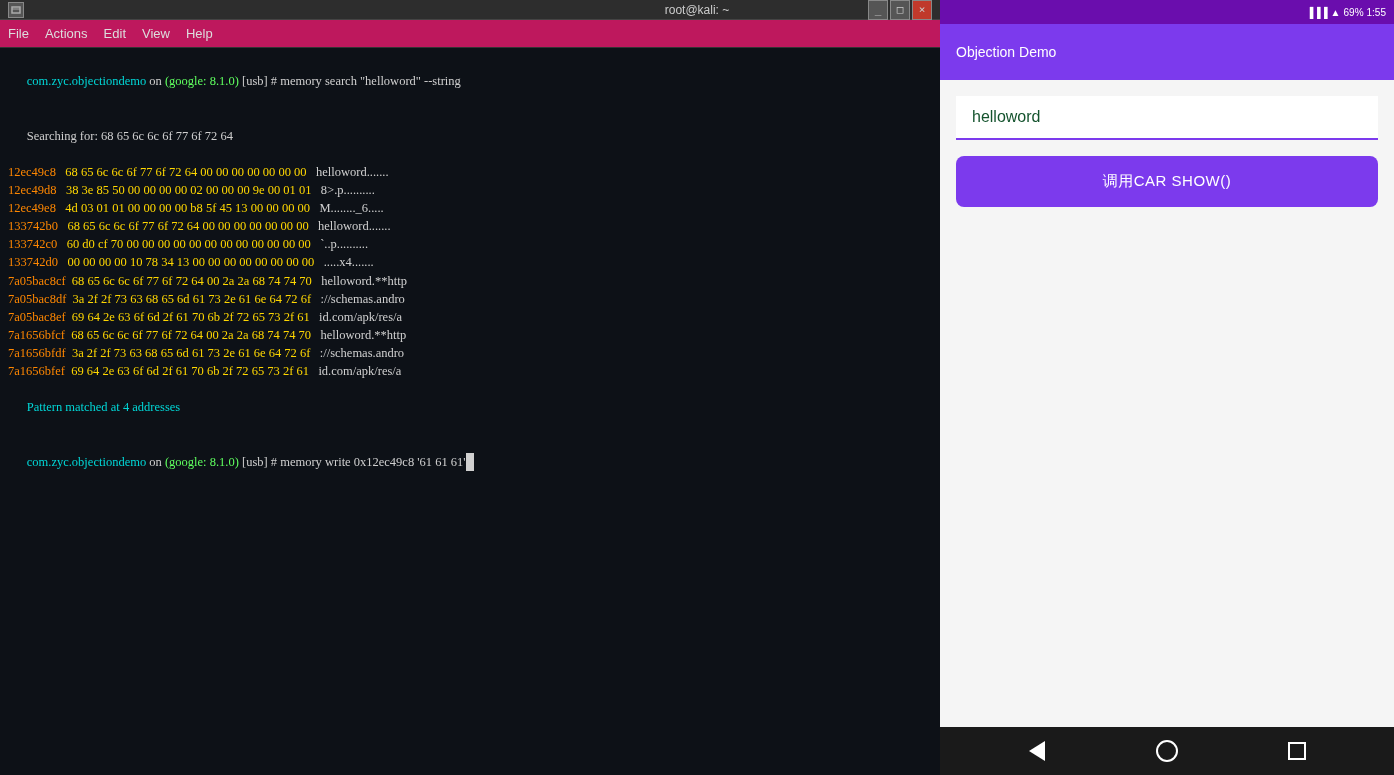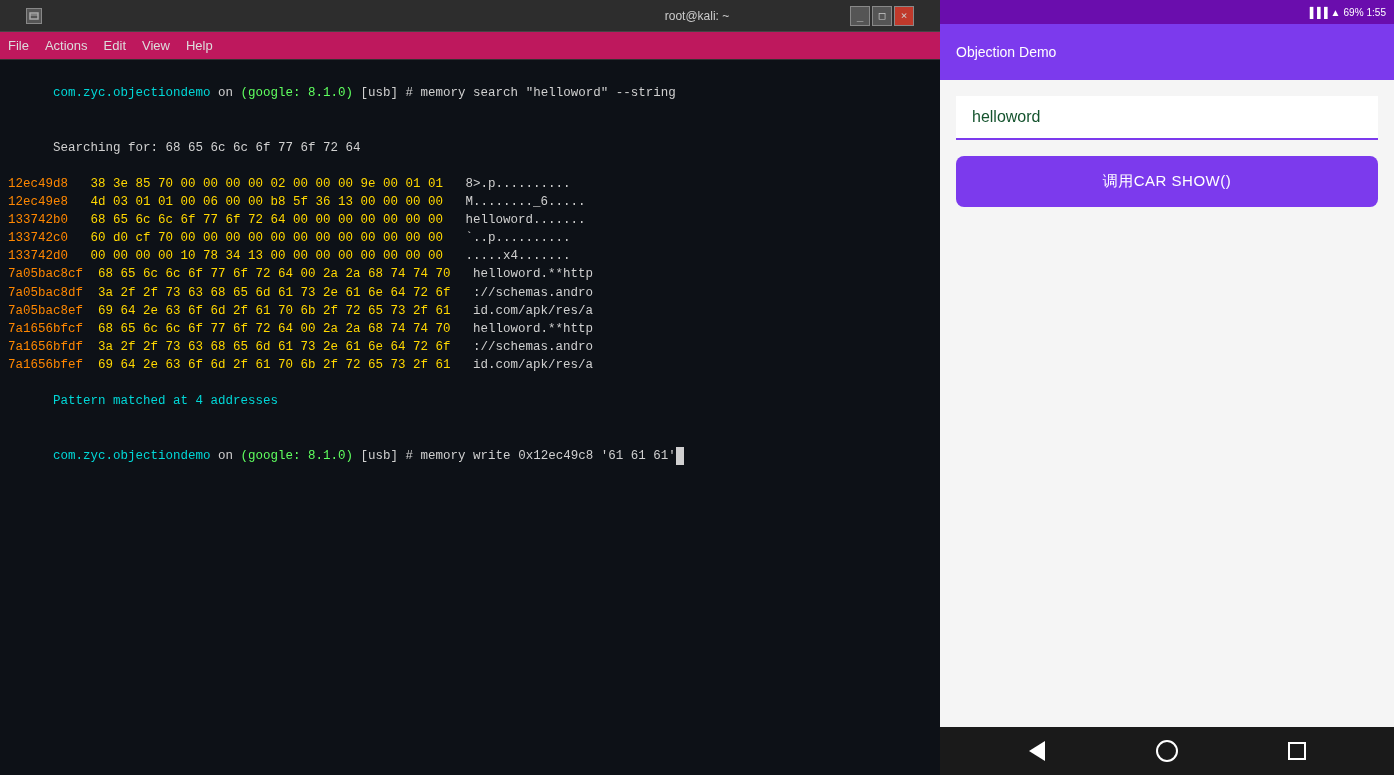--- a/index.html
+++ b/index.html
@@ -16,26 +16,26 @@
     .terminal-container {
       width: 940px;
       height: 775px;
       background: #1a1a2e;
       display: flex;
       flex-direction: column;
       flex-shrink: 0;
     }
 
     .terminal-titlebar {
-      height: 32px;
+      height: 20px;
       background: #2d2d2d;
       display: flex;
       align-items: center;
       justify-content: space-between;
-      padding: 0 26px;
+      padding: 0 8px;
       border-bottom: 1px solid #444;
     }
 
     .terminal-titlebar-left {
       display: flex;
       align-items: center;
       gap: 4px;
     }
 
     .titlebar-icon {
@@ -96,21 +96,21 @@
       flex: 1;
       padding: 6px 8px;
       font-size: 12.5px;
       line-height: 1.45;
       overflow: hidden;
       background: #0d1117;
     }
 
     .term-line {
       white-space: pre;
-      font-family: Liberation Mono, monospace;
+      font-family: Liberation Serif, serif;
       font-size: 12.5px;
     }
 
     .c-cyan { color: #00d7d7; }
     .c-green { color: #5fff5f; }
     .c-white { color: #d0d0d0; }
     .c-addr { color: #ff8700; }
     .c-hex { color: #ffd700; }
     .c-pattern { color: #00d7d7; }
     .cursor {
@@ -269,22 +269,23 @@
   <div class="terminal-body">
 
     <div class="term-line">
       <span class="c-cyan">com.zyc.objectiondemo</span><span class="c-white"> on </span><span class="c-green">(google: 8.1.0)</span><span class="c-white"> [usb] # </span><span class="c-white">memory search "helloword" --string</span>
     </div>
 
     <div class="term-line">
       <span class="c-white">Searching for: 68 65 6c 6c 6f 77 6f 72 64</span>
     </div>
 
-    <div class="term-line"><span class="c-addr">12ec49d8</span><span class="c-white">   </span><span class="c-hex">38 3e 85 70 00 00 00 00 02 00 00 00 9e 00 01 01</span><span class="c-white">   8&gt;.p..........</span></div>
-    <div class="term-line"><span class="c-addr">12ec49e8</span><span class="c-white">   </span><span class="c-hex">4d 03 01 01 00 06 00 00 b8 5f 36 13 00 00 00 00</span><span class="c-white">   M........_6.....</span></div>
+    <div class="term-line"><span class="c-addr">12ec49c8</span><span class="c-white">   </span><span class="c-hex">68 65 6c 6c 6f 77 6f 72 64 00 00 00 00 00 00 00</span><span class="c-white">   helloword.......</span></div>
+    <div class="term-line"><span class="c-addr">12ec49d8</span><span class="c-white">   </span><span class="c-hex">38 3e 85 50 00 00 00 00 02 00 00 00 9e 00 01 01</span><span class="c-white">   8&gt;.p..........</span></div>
+    <div class="term-line"><span class="c-addr">12ec49e8</span><span class="c-white">   </span><span class="c-hex">4d 03 01 01 00 00 00 00 b8 5f 45 13 00 00 00 00</span><span class="c-white">   M........_6.....</span></div>
     <div class="term-line"><span class="c-addr">133742b0</span><span class="c-white">   </span><span class="c-hex">68 65 6c 6c 6f 77 6f 72 64 00 00 00 00 00 00 00</span><span class="c-white">   helloword.......</span></div>
     <div class="term-line"><span class="c-addr">133742c0</span><span class="c-white">   </span><span class="c-hex">60 d0 cf 70 00 00 00 00 00 00 00 00 00 00 00 00</span><span class="c-white">   `..p..........</span></div>
     <div class="term-line"><span class="c-addr">133742d0</span><span class="c-white">   </span><span class="c-hex">00 00 00 00 10 78 34 13 00 00 00 00 00 00 00 00</span><span class="c-white">   .....x4.......</span></div>
     <div class="term-line"><span class="c-addr">7a05bac8cf</span><span class="c-white">  </span><span class="c-hex">68 65 6c 6c 6f 77 6f 72 64 00 2a 2a 68 74 74 70</span><span class="c-white">   helloword.**http</span></div>
     <div class="term-line"><span class="c-addr">7a05bac8df</span><span class="c-white">  </span><span class="c-hex">3a 2f 2f 73 63 68 65 6d 61 73 2e 61 6e 64 72 6f</span><span class="c-white">   ://schemas.andro</span></div>
     <div class="term-line"><span class="c-addr">7a05bac8ef</span><span class="c-white">  </span><span class="c-hex">69 64 2e 63 6f 6d 2f 61 70 6b 2f 72 65 73 2f 61</span><span class="c-white">   id.com/apk/res/a</span></div>
     <div class="term-line"><span class="c-addr">7a1656bfcf</span><span class="c-white">  </span><span class="c-hex">68 65 6c 6c 6f 77 6f 72 64 00 2a 2a 68 74 74 70</span><span class="c-white">   helloword.**http</span></div>
     <div class="term-line"><span class="c-addr">7a1656bfdf</span><span class="c-white">  </span><span class="c-hex">3a 2f 2f 73 63 68 65 6d 61 73 2e 61 6e 64 72 6f</span><span class="c-white">   ://schemas.andro</span></div>
     <div class="term-line"><span class="c-addr">7a1656bfef</span><span class="c-white">  </span><span class="c-hex">69 64 2e 63 6f 6d 2f 61 70 6b 2f 72 65 73 2f 61</span><span class="c-white">   id.com/apk/res/a</span></div>
 

